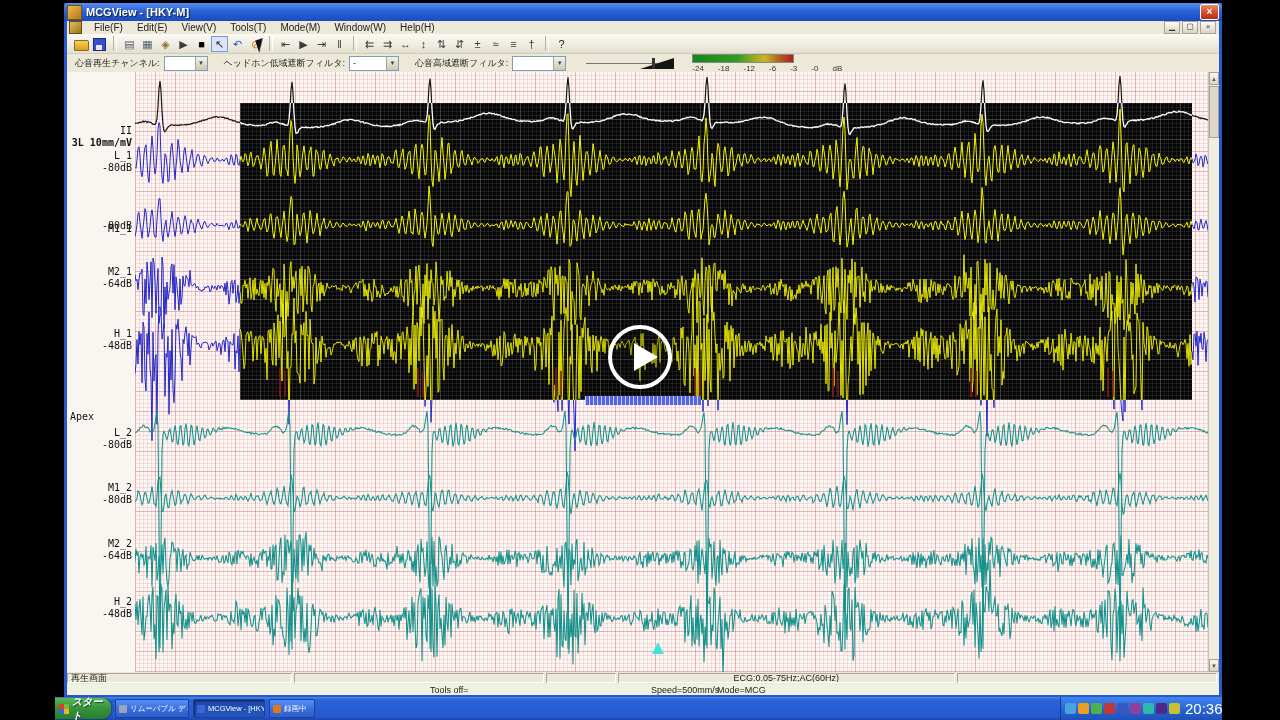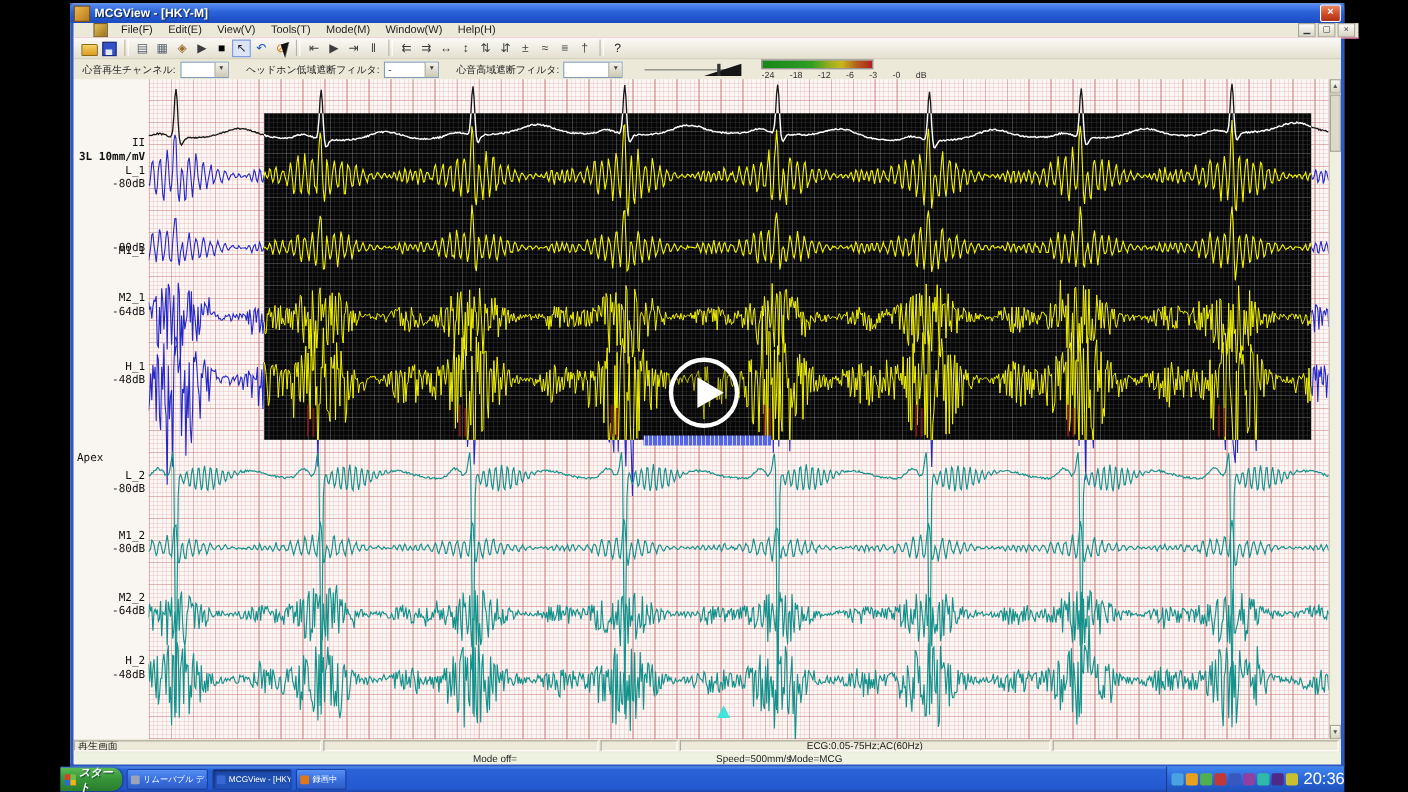--- a/index.html
+++ b/index.html
@@ -13,21 +13,21 @@
   #titlebar{left:64px;top:3px;width:1158px;height:18px;
     background:linear-gradient(180deg,#5a8ef0 0%,#2a62d8 45%,#1b4ac0 100%);
     border-radius:4px 4px 0 0;display:flex;align-items:center;padding:0 3px;box-sizing:border-box;}
   #app-icon{width:13px;height:13px;background:linear-gradient(135deg,#f0b84a,#b4791c);
     border:1px solid #7a5210;margin-right:4px;flex:0 0 auto;}
   #title-text{color:#fff;font-size:11px;font-weight:bold;text-shadow:1px 1px 1px #123;white-space:nowrap;}
   #close-btn{margin-left:auto;width:17px;height:14px;border:1px solid #fff;border-radius:2px;
     background:linear-gradient(180deg,#ef8a66 0%,#d4512a 50%,#b03014 100%);
     color:#fff;font-size:10px;font-weight:bold;line-height:13px;text-align:center;}
   #menubar{left:67px;top:21px;width:1152px;height:13px;background:#ece9d8;display:flex;
-    align-items:center;font-size:10px;color:#222;border-bottom:1px solid #ec4899;padding-left:16px;}
+    align-items:center;font-size:10px;color:#222;border-bottom:1px solid #ec4899;}
   #mdi-icon{width:11px;height:11px;background:linear-gradient(135deg,#e8c050,#9a7220);
     border:1px solid #6a4c10;margin:0 5px 0 2px;}
   .mi{padding:0 7px;white-space:nowrap;}
   #mdi-btns{margin-left:auto;display:flex;gap:2px;margin-right:3px;}
   .mdib{width:14px;height:11px;font-size:8px;line-height:10px;text-align:center;color:#333;
     border:1px solid #a8a494;background:linear-gradient(#fdfcf8,#d8d4c4);}
 
   
   #toolbar1{left:67px;top:34px;width:1152px;height:20px;display:flex;align-items:center;
     background:linear-gradient(180deg,#fbfaf6,#e4e0d0);border-bottom:1px solid #cfcbba;padding-left:6px;box-sizing:border-box;}
@@ -302,21 +302,21 @@
   </div>
 
   <div class="abs" id="status1">
       <span class="spanel" style="width: 233px;">再生画面</span>
       <span class="spanel" style="width: 260px;"></span>
       <span class="spanel" style="width: 72px;"></span>
       <span class="spanel center" style="width: 350px;">ECG:0.05-75Hz;AC(60Hz)</span>
       <span class="spanel" style="width: 270px;"></span>
     </div>
   <div class="abs" id="status2">
-    <span style="left:363px">Mode off=</span>
+    <span style="left:363px">Tools off=</span>
     <span style="left:584px">Speed=500mm/s</span>
     <span style="left:650px">Mode=MCG</span>
   </div>
 
   <div class="abs" id="taskbar">
     <div id="start-btn">
       <span id="start-flag">
         <i style="background:#e23c28"></i>
           <i style="background:#6fbe44"></i>
         <i style="background:#2a6cd4"></i>

